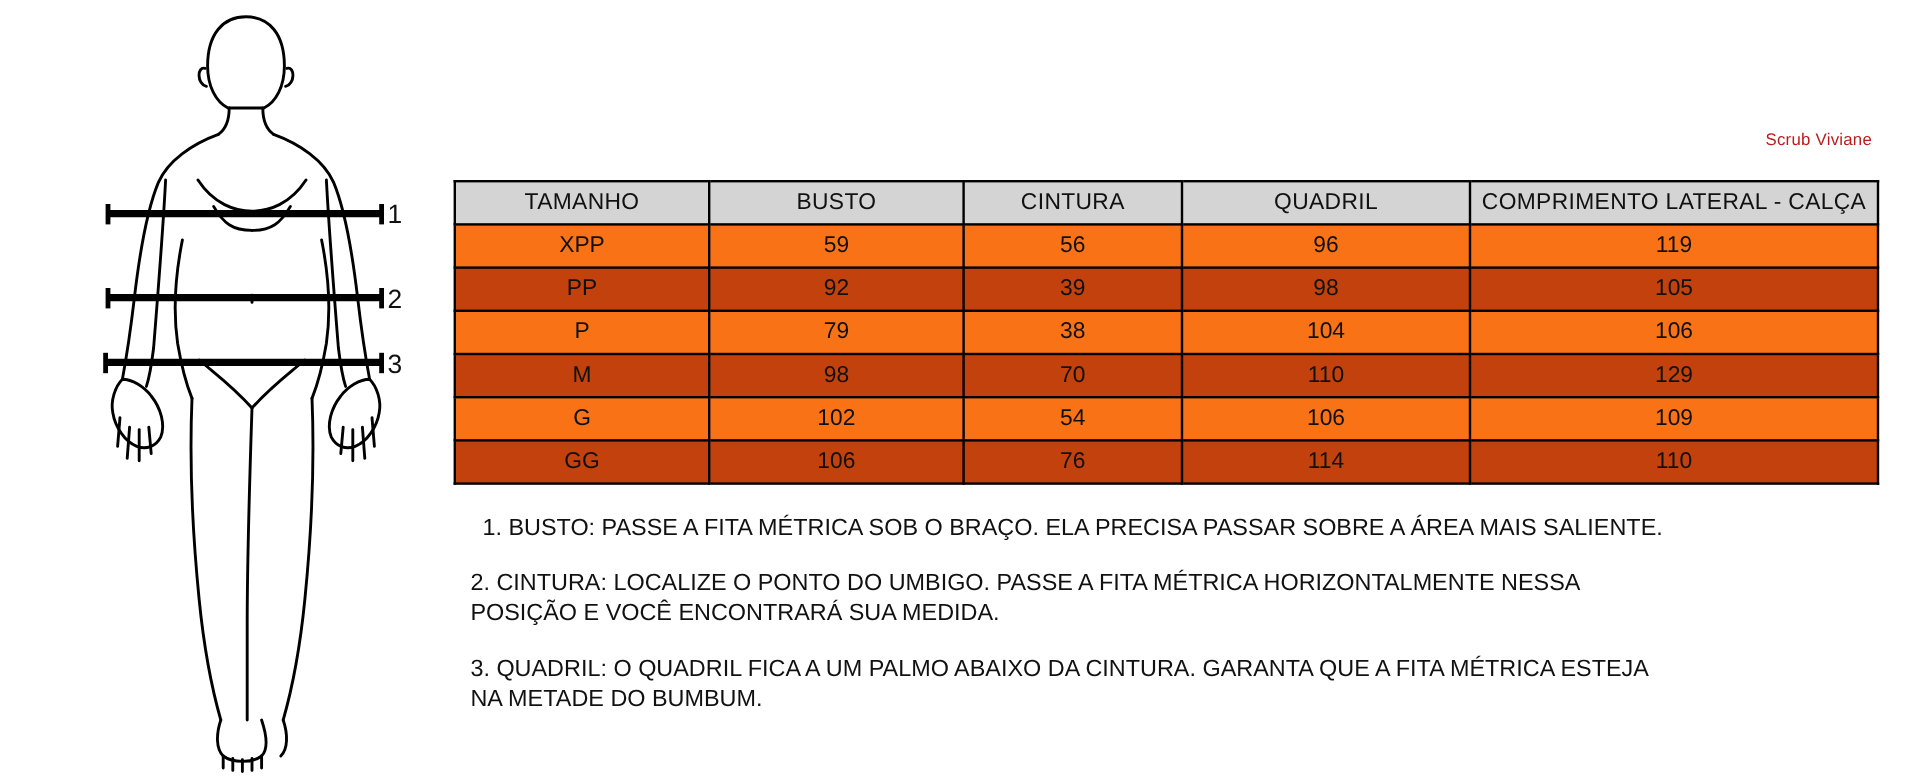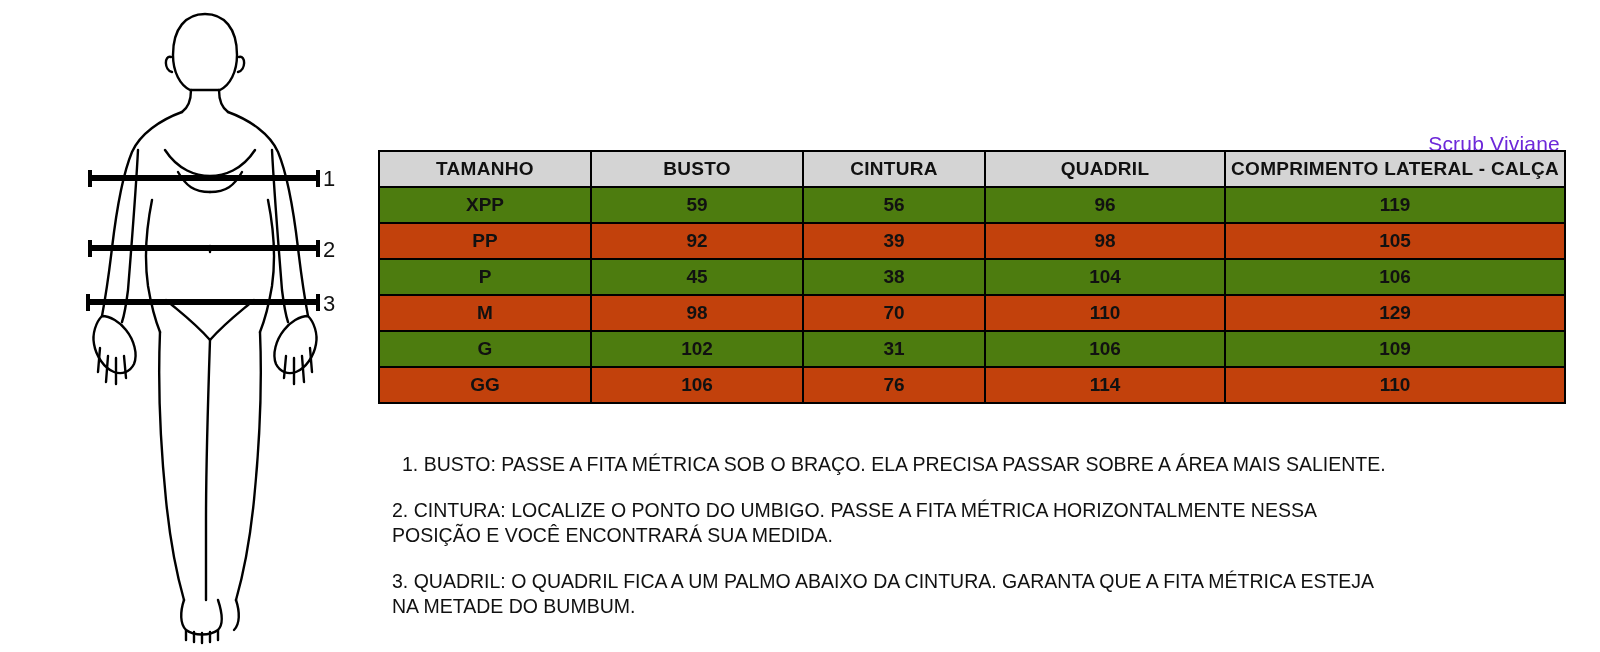--- a/index.html
+++ b/index.html
@@ -39,69 +39,68 @@
     position: absolute;
     left: 378px;
     top: 0;
     width: 1190px;
     height: 652px;
   }
 
   .doc-title {
     position: absolute;
     right: 8px;
-    top: 132px;
-    font-size: 21px;
-    color: #6d28d9;
+    top: 108px;
+    font-size: 14px;
+    color: #b91c1c;
     letter-spacing: 0.2px;
     white-space: nowrap;
   }
 
   table.size-table {
     position: absolute;
     left: 0px;
     top: 150px;
     width: 1186px;
     border-collapse: collapse;
     table-layout: fixed;
   }
   table.size-table th,
   table.size-table td {
     border: 2px solid #000000;
     text-align: center;
     font-size: 19px;
-    font-weight: bold;
+    font-weight: normal;
     color: #111;
     height: 34px;
     padding: 0;
   }
   table.size-table thead th {
     background: #d4d4d4;
     font-size: 19px;
     letter-spacing: 0.3px;
   }
   table.size-table tbody tr.alt td {
     background: #c2410c;
   }
   table.size-table tbody tr td {
-    background: #4d7c0f;
+    background: #f97316;
   }
 
   col.c0 { width: 212px; }
   col.c1 { width: 212px; }
   col.c2 { width: 182px; }
   col.c3 { width: 240px; }
   col.c4 { width: 340px; }
 
   .notes {
     position: absolute;
     left: 14px;
     top: 428px;
     width: 1160px;
-    margin-top: 24px;
   }
   .note {
     font-size: 19.5px;
     line-height: 25px;
     color: #111;
     margin-bottom: 21px;
     white-space: pre-line;
   }
   .note-1 { margin-left: 10px; }
 
@@ -212,36 +211,36 @@
         </tr>
         <tr class="alt">
           <td>PP</td>
           <td>92</td>
           <td>39</td>
           <td>98</td>
           <td>105</td>
         </tr>
         <tr>
           <td>P</td>
-          <td>45</td>
+          <td>79</td>
           <td>38</td>
           <td>104</td>
           <td>106</td>
         </tr>
         <tr class="alt">
           <td>M</td>
           <td>98</td>
           <td>70</td>
           <td>110</td>
           <td>129</td>
         </tr>
         <tr>
           <td>G</td>
           <td>102</td>
-          <td>31</td>
+          <td>54</td>
           <td>106</td>
           <td>109</td>
         </tr>
         <tr class="alt">
           <td>GG</td>
           <td>106</td>
           <td>76</td>
           <td>114</td>
           <td>110</td>
         </tr>

